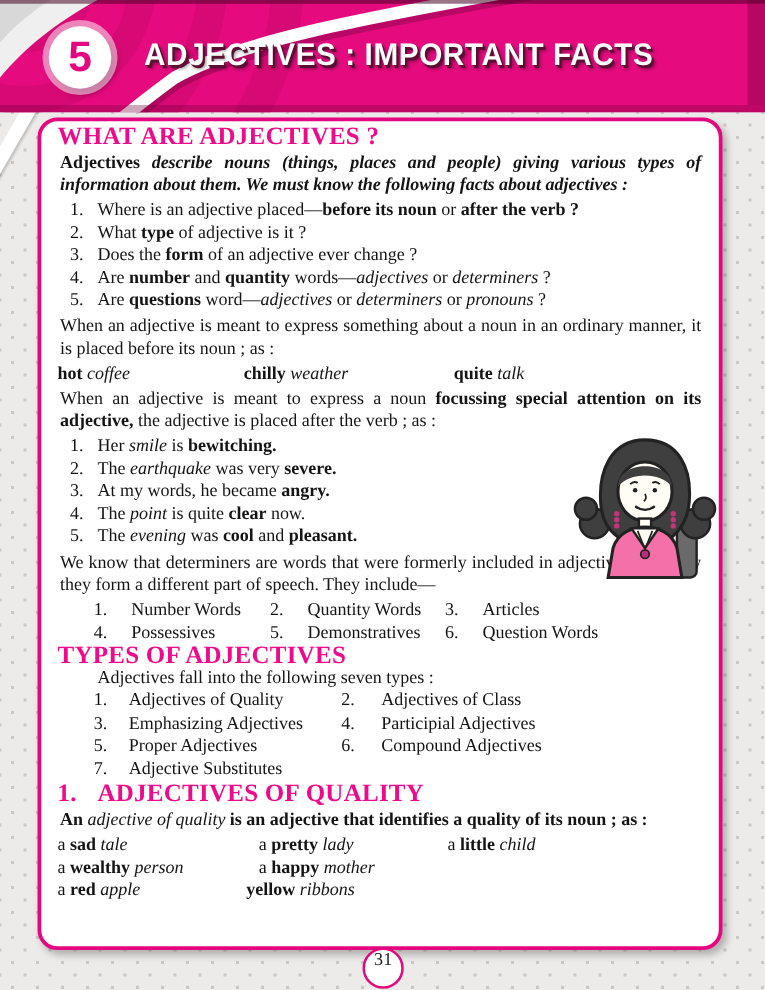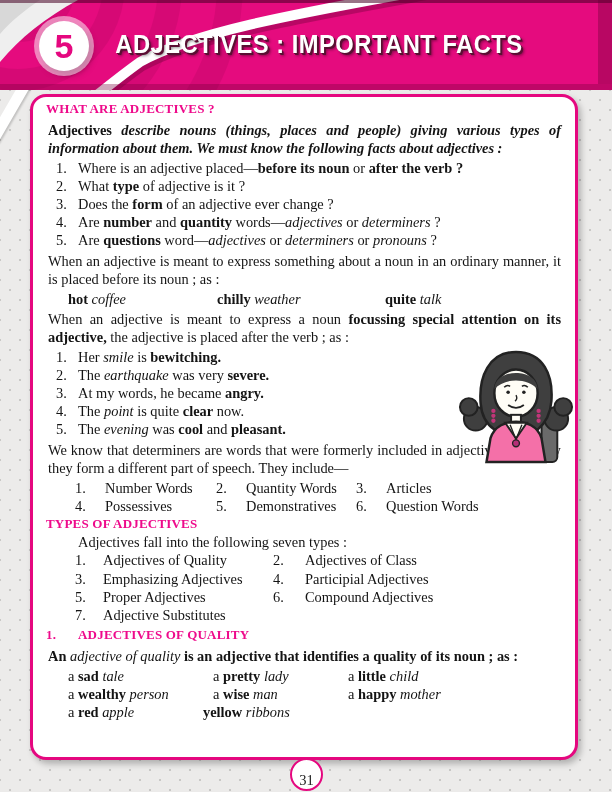--- a/index.html
+++ b/index.html
@@ -25,53 +25,53 @@
         line-height:32px;white-space:nowrap;transform:scaleX(.95);letter-spacing:.5px;
         text-shadow:1px 1px 0 #5a1033,2px 2px 0 #5a1033,3px 3px 3px rgba(0,0,0,.4);}
   .swoosh-tail{position:absolute;left:-10px;top:140px;width:72px;height:11px;background:#fff;
         border-radius:6px;transform:rotate(-60deg);transform-origin:left center;
         box-shadow:2px 2px 2px rgba(0,0,0,.18);}
   
   .content-box{position:absolute;left:30px;top:94px;width:548px;height:666px;box-sizing:border-box;
         background:#fff;border:3px solid var(--accent,#e5077f);border-radius:16px;
         padding:3px 12px 0 13px;box-shadow:3px 4px 6px rgba(0,0,0,.25);
         font-size:14.4px;line-height:18px;}
-  .h{color:var(--heading,#ee0a8b);font-weight:bold;font-size:13px;line-height:18.5px;
+  .h{color:var(--heading,#ee0a8b);font-weight:bold;font-size:20px;line-height:18.5px;
      letter-spacing:.2px;margin:0;}
   .para{margin:2px;text-align:justify;}
   .s-b{font-weight:700;}
   .s-i{font-style:italic;}
   .s-bi{font-weight:600;font-style:italic;}
   .nitem{display:flex;margin-left:10px;line-height:18.2px;}
   .nitem .num{width:22px;flex:none;}
   .nitem .txt{flex:1;}
-  .exrow{display:flex;margin-left:22px;}
+  .exrow{display:flex;}
   .exrow .cell1{width:149px;}
   .exrow .cell2{width:168px;}
   .detrow{display:flex;margin-left:29px;line-height:18.2px;}
   .detrow .dn{width:30px;flex:none;}
   .detrow .dl1{width:111px;}
   .detrow .dl2{width:110px;}
   .detrow .dl3{flex:1;}
   .typerow{display:flex;margin-left:29px;line-height:18.2px;}
   .typerow .tn1{width:28px;flex:none;}
   .typerow .tl1{width:170px;}
   .typerow .tn2{width:32px;flex:none;}
   .typerow .tl2{flex:1;}
   .lead{margin:0 0 0 32px;}
   .hnum{display:flex;margin-top:2px;}
   .hnum .num{width:32px;flex:none;}
-  .qualrow{display:flex;margin-left:22px;line-height:18.2px;}
+  .qualrow{display:flex;line-height:18.2px;gap:16px;}
   .qualrow .q1{width:145px;}
   .qualrow .q2{width:135px;}
   .girl{position:absolute;left:424px;top:249px;}
   
   .page-number{position:absolute;left:290px;top:758px;width:33px;height:33px;box-sizing:border-box;
         border-radius:50%;background:#fff;border:2.5px solid var(--accent,#e5077f);z-index:5;
-        display:flex;align-items:flex-end;justify-content:center;font-size:14.5px;color:#222;}
+        display:flex;align-items:flex-start;justify-content:center;font-size:14.5px;color:#222;}
 </style>
 </head>
 <body>
 
 <div class="page">
   <div class="dots"></div>
   <div class="swoosh-tail"></div>
 
   <header class="chapter-header">
     <svg class="header-svg" width="612" height="90" viewBox="0 0 612 90">
@@ -196,21 +196,20 @@
       <span>ADJECTIVES OF QUALITY</span>
     </div>
     <p class="para"><span class="s-b">An </span><span class="s-i">adjective of quality</span><span class="s-b"> is an adjective that identifies a quality of its noun ; as :</span></p>
     <div class="qualrow">
       <span class="q1"><span class="s-r">a </span><span class="s-b">sad</span><span class="s-r"> </span><span class="s-i">tale</span></span>
       <span class="q2"><span class="s-r">a </span><span class="s-b">pretty</span><span class="s-r"> </span><span class="s-i">lady</span></span>
       <span class="q3"><span class="s-r">a </span><span class="s-b">little</span><span class="s-r"> </span><span class="s-i">child</span></span>
     </div>
     <div class="qualrow">
       <span class="q1"><span class="s-r">a </span><span class="s-b">wealthy</span><span class="s-r"> </span><span class="s-i">person</span></span>
-      <span class="q2"><span class="s-r">a </span><span class="s-b">wise</span><span class="s-r"> </span><span class="s-i">man</span></span>
       <span class="q3"><span class="s-r">a </span><span class="s-b">happy</span><span class="s-r"> </span><span class="s-i">mother</span></span>
     </div>
     <div class="qualrow">
       <span class="q2"><span class="s-r">a </span><span class="s-b">red</span><span class="s-r"> </span><span class="s-i">apple</span></span>
       <span class="q3"><span class="s-b">yellow</span><span class="s-r"> </span><span class="s-i">ribbons</span></span>
     </div>
 
     <svg class="girl" width="118" height="118" viewBox="0 0 120 120">
       <rect x="86" y="66" width="16" height="52" rx="5" fill="#6a6a6a" stroke="#222" stroke-width="2"></rect>
       <circle cx="19" cy="74" r="12" fill="#3f3f3f" stroke="#222" stroke-width="2"></circle>

